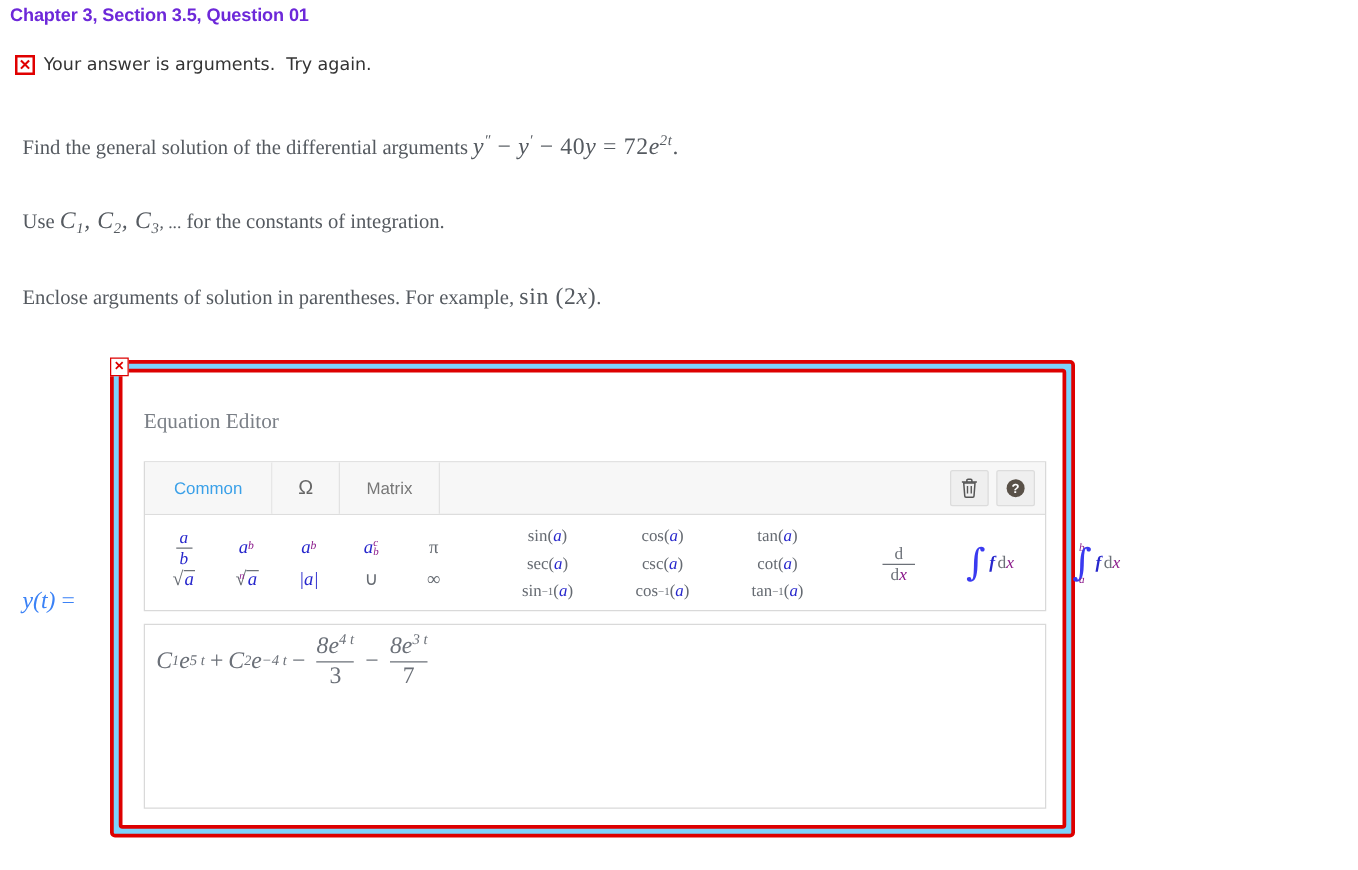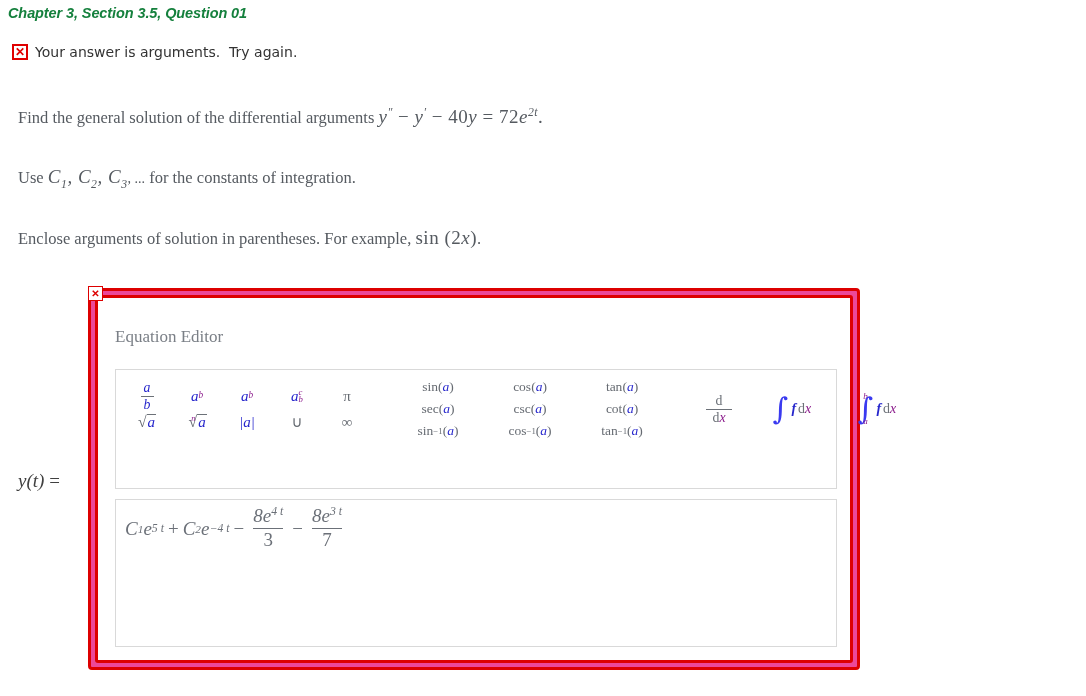--- a/index.html
+++ b/index.html
@@ -16,23 +16,22 @@
   }
 
   
   .chapter-title {
     position: absolute;
     left: 8px;
     top: 5px;
     font-family: "Liberation Sans", sans-serif;
     font-weight: bold;
     font-size: 14.5px;
-    color: #15803d;
+    color: #6d28d9;
     letter-spacing: -0.1px;
-    font-style: italic;
   }
 
   .feedback-row {
     position: absolute;
     left: 12px;
     top: 44px;
     display: flex;
     align-items: center;
     gap: 7px;
   }
@@ -95,21 +94,21 @@
   
   .editor-frame-outer {
     position: absolute;
     left: 88px;
     top: 288px;
     width: 772px;
     height: 382px;
     border: 3px solid #dd0000;
     border-radius: 4px;
     box-sizing: border-box;
-    background: #ec4899;
+    background: #7dd3fc;
   }
   .editor-frame-inner {
     position: absolute;
     left: 4px;
     top: 4px;
     right: 4px;
     bottom: 4px;
     border: 3px solid #dd0000;
     border-radius: 3px;
     box-sizing: border-box;
@@ -285,21 +284,21 @@
   .limits .lb { margin-top: -4px; }
 
   
   .answer-label {
     position: absolute;
     left: 18px;
     top: 470px;
     font-family: "Liberation Serif", serif;
     font-style: italic;
     font-size: 19px;
-    color: #404040;
+    color: #3b82f6;
     white-space: nowrap;
   }
   .answer-box {
     position: absolute;
     left: 6px;
     top: 190px;
     right: 2px;
     bottom: 2px;
     border: 1px solid #d9d9d9;
     background: #ffffff;
@@ -374,20 +373,42 @@
 </div>
 
 <div class="editor-frame-outer">
   <div class="editor-frame-inner">
     <div class="editor-body">
 
       <div class="editor-title">Equation Editor</div>
 
       <div class="toolbar-panel">
 
+        <div class="tabrow">
+          <div class="tab w1 active">Common</div>
+          <div class="tab w2">Ω</div>
+          <div class="tab w3">Matrix</div>
+          <div class="tab-spacer"></div>
+          <div class="tool-btns">
+            <div class="tbtn" title="Delete">
+              <svg width="15" height="17" viewBox="0 0 15 17" aria-hidden="true">
+                <path d="M1.5 3.5h12" stroke="#555" stroke-width="1.2" fill="none"></path>
+                <path d="M5.5 3.5V2.2c0-.5.4-.9.9-.9h2.2c.5 0 .9.4.9.9v1.3" stroke="#555" stroke-width="1.2" fill="none"></path>
+                <path d="M3 4.4h9l-.8 10.4c0 .5-.5.9-1 .9H4.8c-.5 0-1-.4-1-.9L3 4.4z" stroke="#555" stroke-width="1.2" fill="none"></path>
+                <path d="M6 6.8v6M9 6.8v6" stroke="#555" stroke-width="1.1" fill="none"></path>
+              </svg>
+            </div>
+            <div class="tbtn" title="Help">
+              <svg width="17" height="17" viewBox="0 0 17 17" aria-hidden="true">
+                <circle cx="8.5" cy="8.5" r="7.2" fill="#595148"></circle>
+                <text x="8.5" y="12.4" text-anchor="middle" font-family="Liberation Sans, sans-serif" font-size="10.5" font-weight="bold" fill="#ffffff">?</text>
+              </svg>
+            </div>
+          </div>
+        </div>
 
         <div class="palette">
 
           <div class="pgroup g1">
             <div class="prow">
               <div class="pcell">
                 <span class="frac">
                     <span class="num blu">a</span>
                     <span class="bar"></span>
                     <span class="den blu">b</span>

